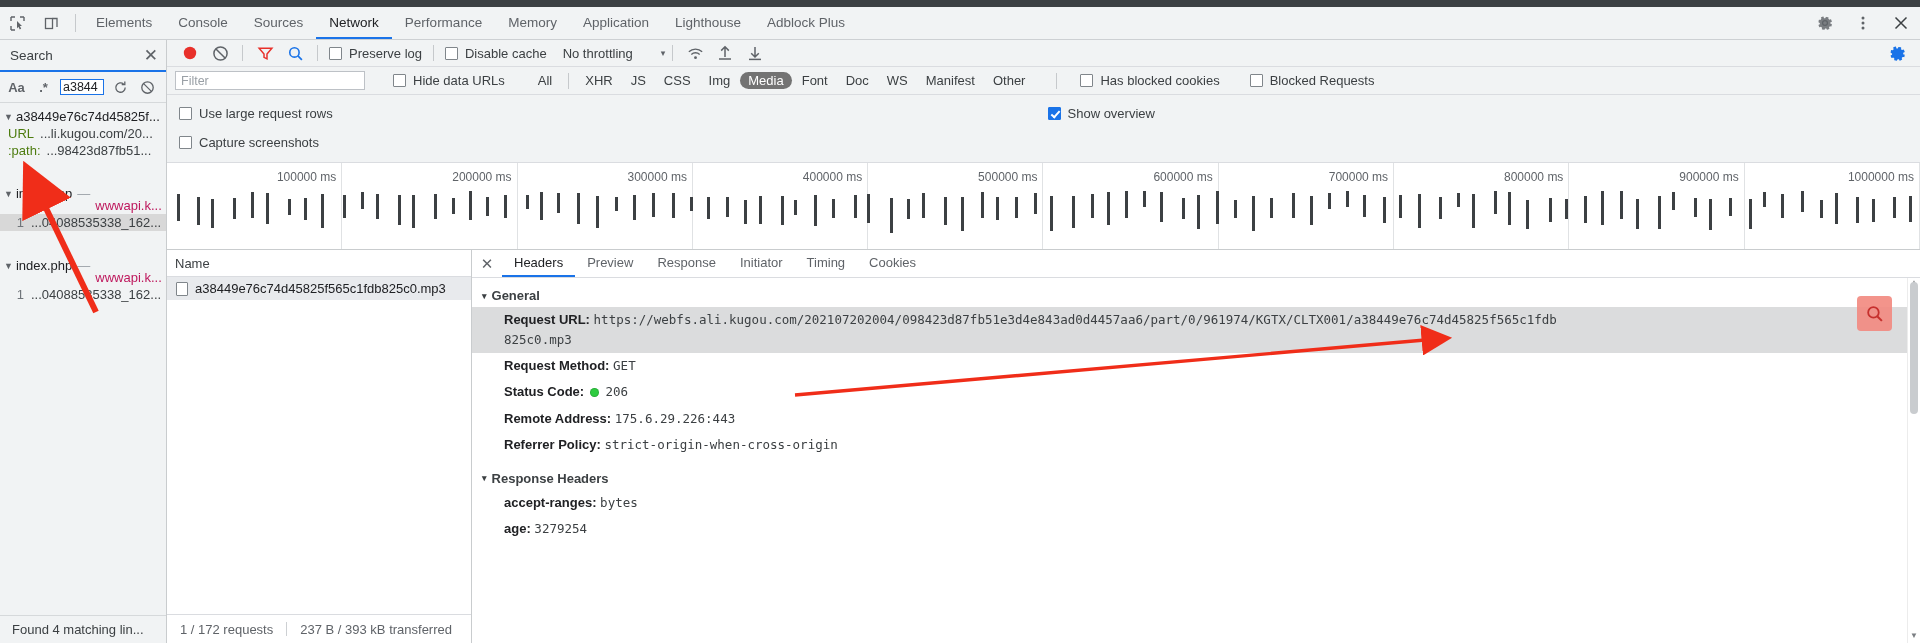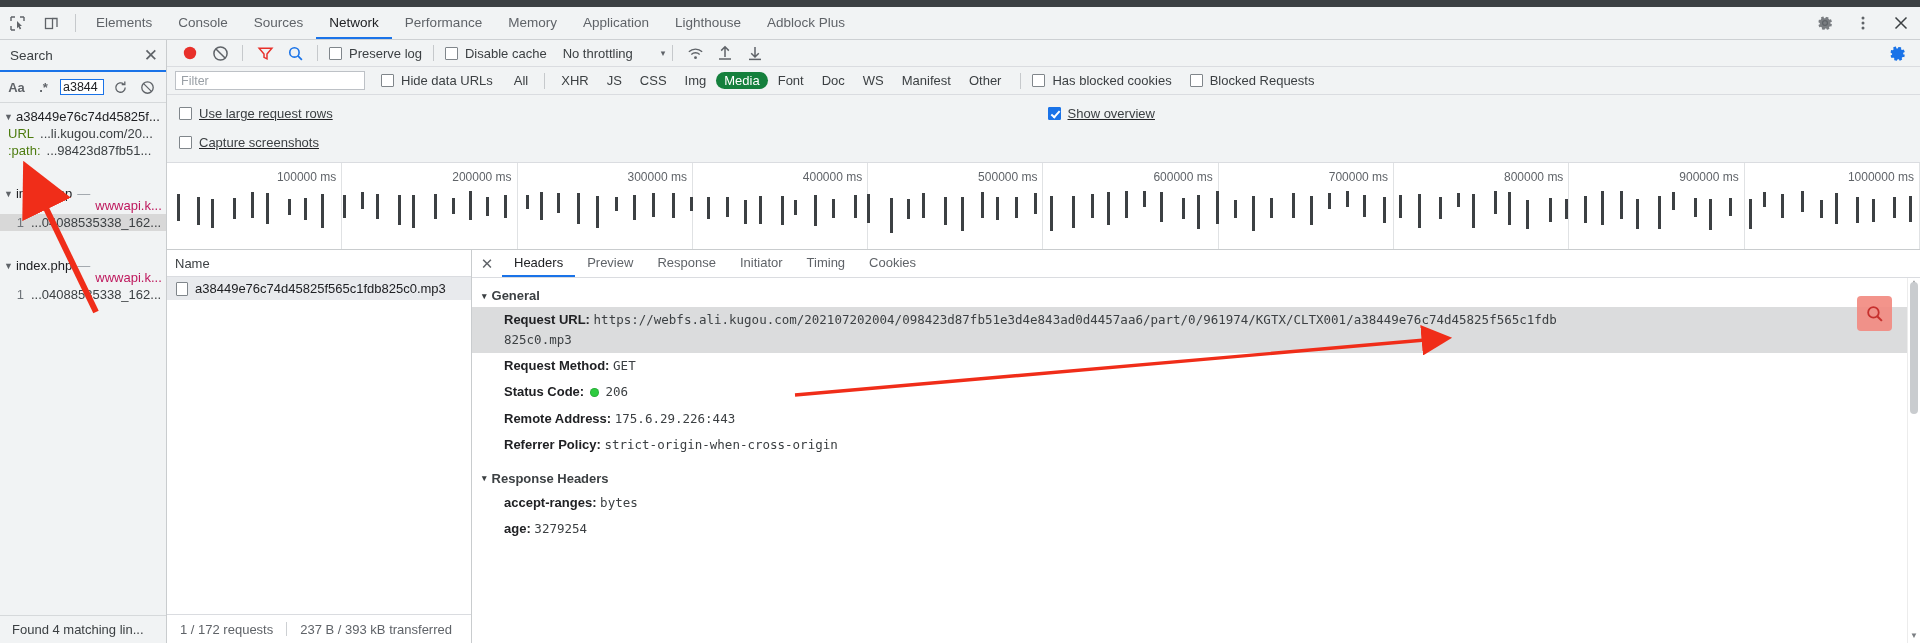--- a/index.html
+++ b/index.html
@@ -100,40 +100,39 @@
     content: ""; position: absolute; left: 4px; top: 1px; width: 3px; height: 7px;
     border: solid #fff; border-width: 0 2px 2px 0; transform: rotate(42deg);
   }
   .cb-label { color: #3c4043; font-size: 13px; white-space: nowrap; }
   .throttle { display: flex; align-items: center; gap: 6px; color: #3c4043; cursor: pointer; white-space: nowrap; }
   .throttle .chev { font-size: 9px; color: #5f6368; margin-left: 22px; }
   .ntb-right { margin-left: auto; display: flex; align-items: center; }
 
   .net-filterbar {
     height: 28px; flex: none; display: flex; align-items: center;
-    padding: 0 8px; background: #f1f3f4; border-bottom: 1px solid #dadce0; gap: 0;
+    padding: 0 8px; background: #f1f3f4; border-bottom: 1px solid #dadce0; gap: 12px;
   }
   .filter-input {
     width: 190px; height: 19px; border: 1px solid #bdc1c6; background: #fff;
     font-size: 12.5px; padding: 0 5px; color: #202124; outline: none;
     font-family: "Liberation Sans", sans-serif;
   }
   .filter-input::placeholder { color: #9aa0a6; }
   .ftype {
     padding: 1px 8px; border-radius: 9px; color: #3c4043; cursor: pointer;
     font-size: 13px; white-space: nowrap; margin: 0 1px;
   }
-  .ftype.active { background: #15803d; color: #fff; }
+  .ftype.active { background: #737373; color: #fff; }
 
   .net-optbar {
     flex: none; background: #f1f3f4; border-bottom: 1px solid #dadce0;
     padding: 4px 8px 5px 8px; display: grid;
     grid-template-columns: 1fr 1fr; grid-auto-rows: 29px; align-items: center;
     column-gap: 0;
-    text-decoration: underline;
   }
   .net-optbar .cb-wrap { padding-left: 4px; }
   .opt-right { padding-left: 700px; }
 
   
   .overview { flex: none; height: 87px; background: #fff; border-bottom: 1px solid #c9ccce; position: relative; }
   .ov-ruler { height: 22px; display: flex; position: relative; }
   .ov-cell { flex: 1; border-right: 1px solid #e0e2e4; position: relative; }
   .ov-label { position: absolute; right: 5px; bottom: 1px; font-size: 12px; color: #5f6368; white-space: nowrap; }
   .ov-band { position: absolute; left: 0; right: 0; top: 22px; bottom: 0; overflow: hidden; }

